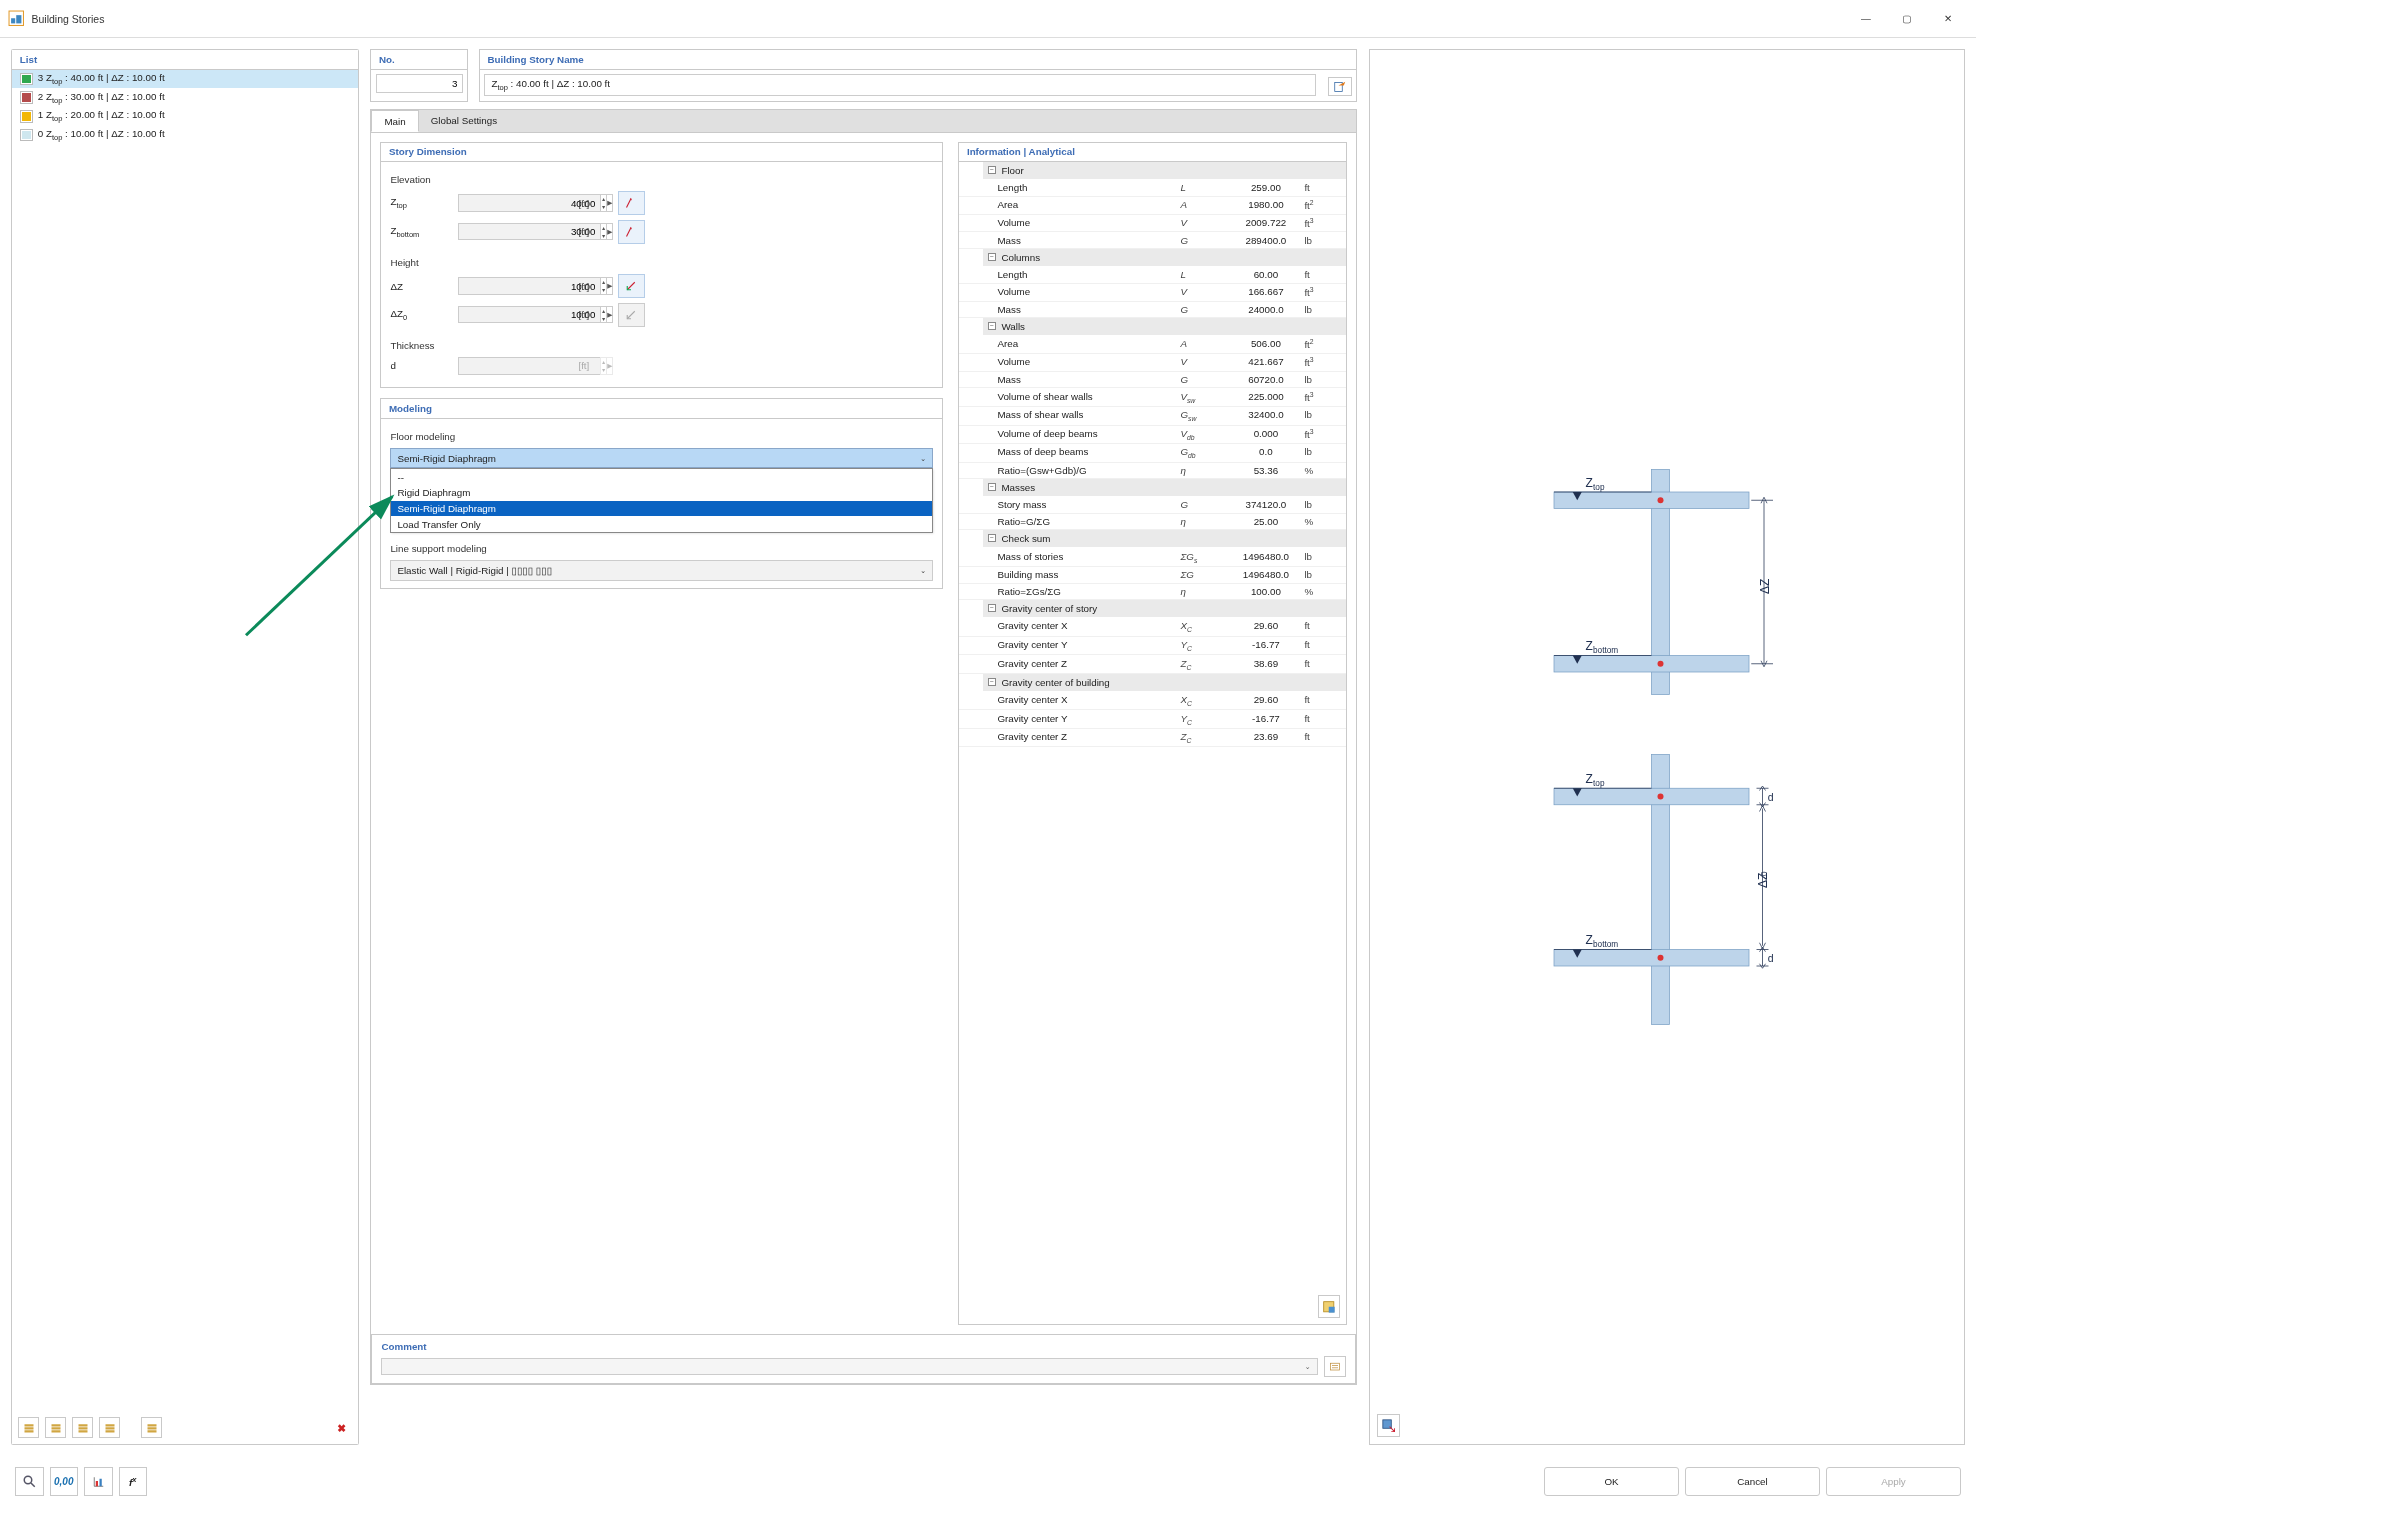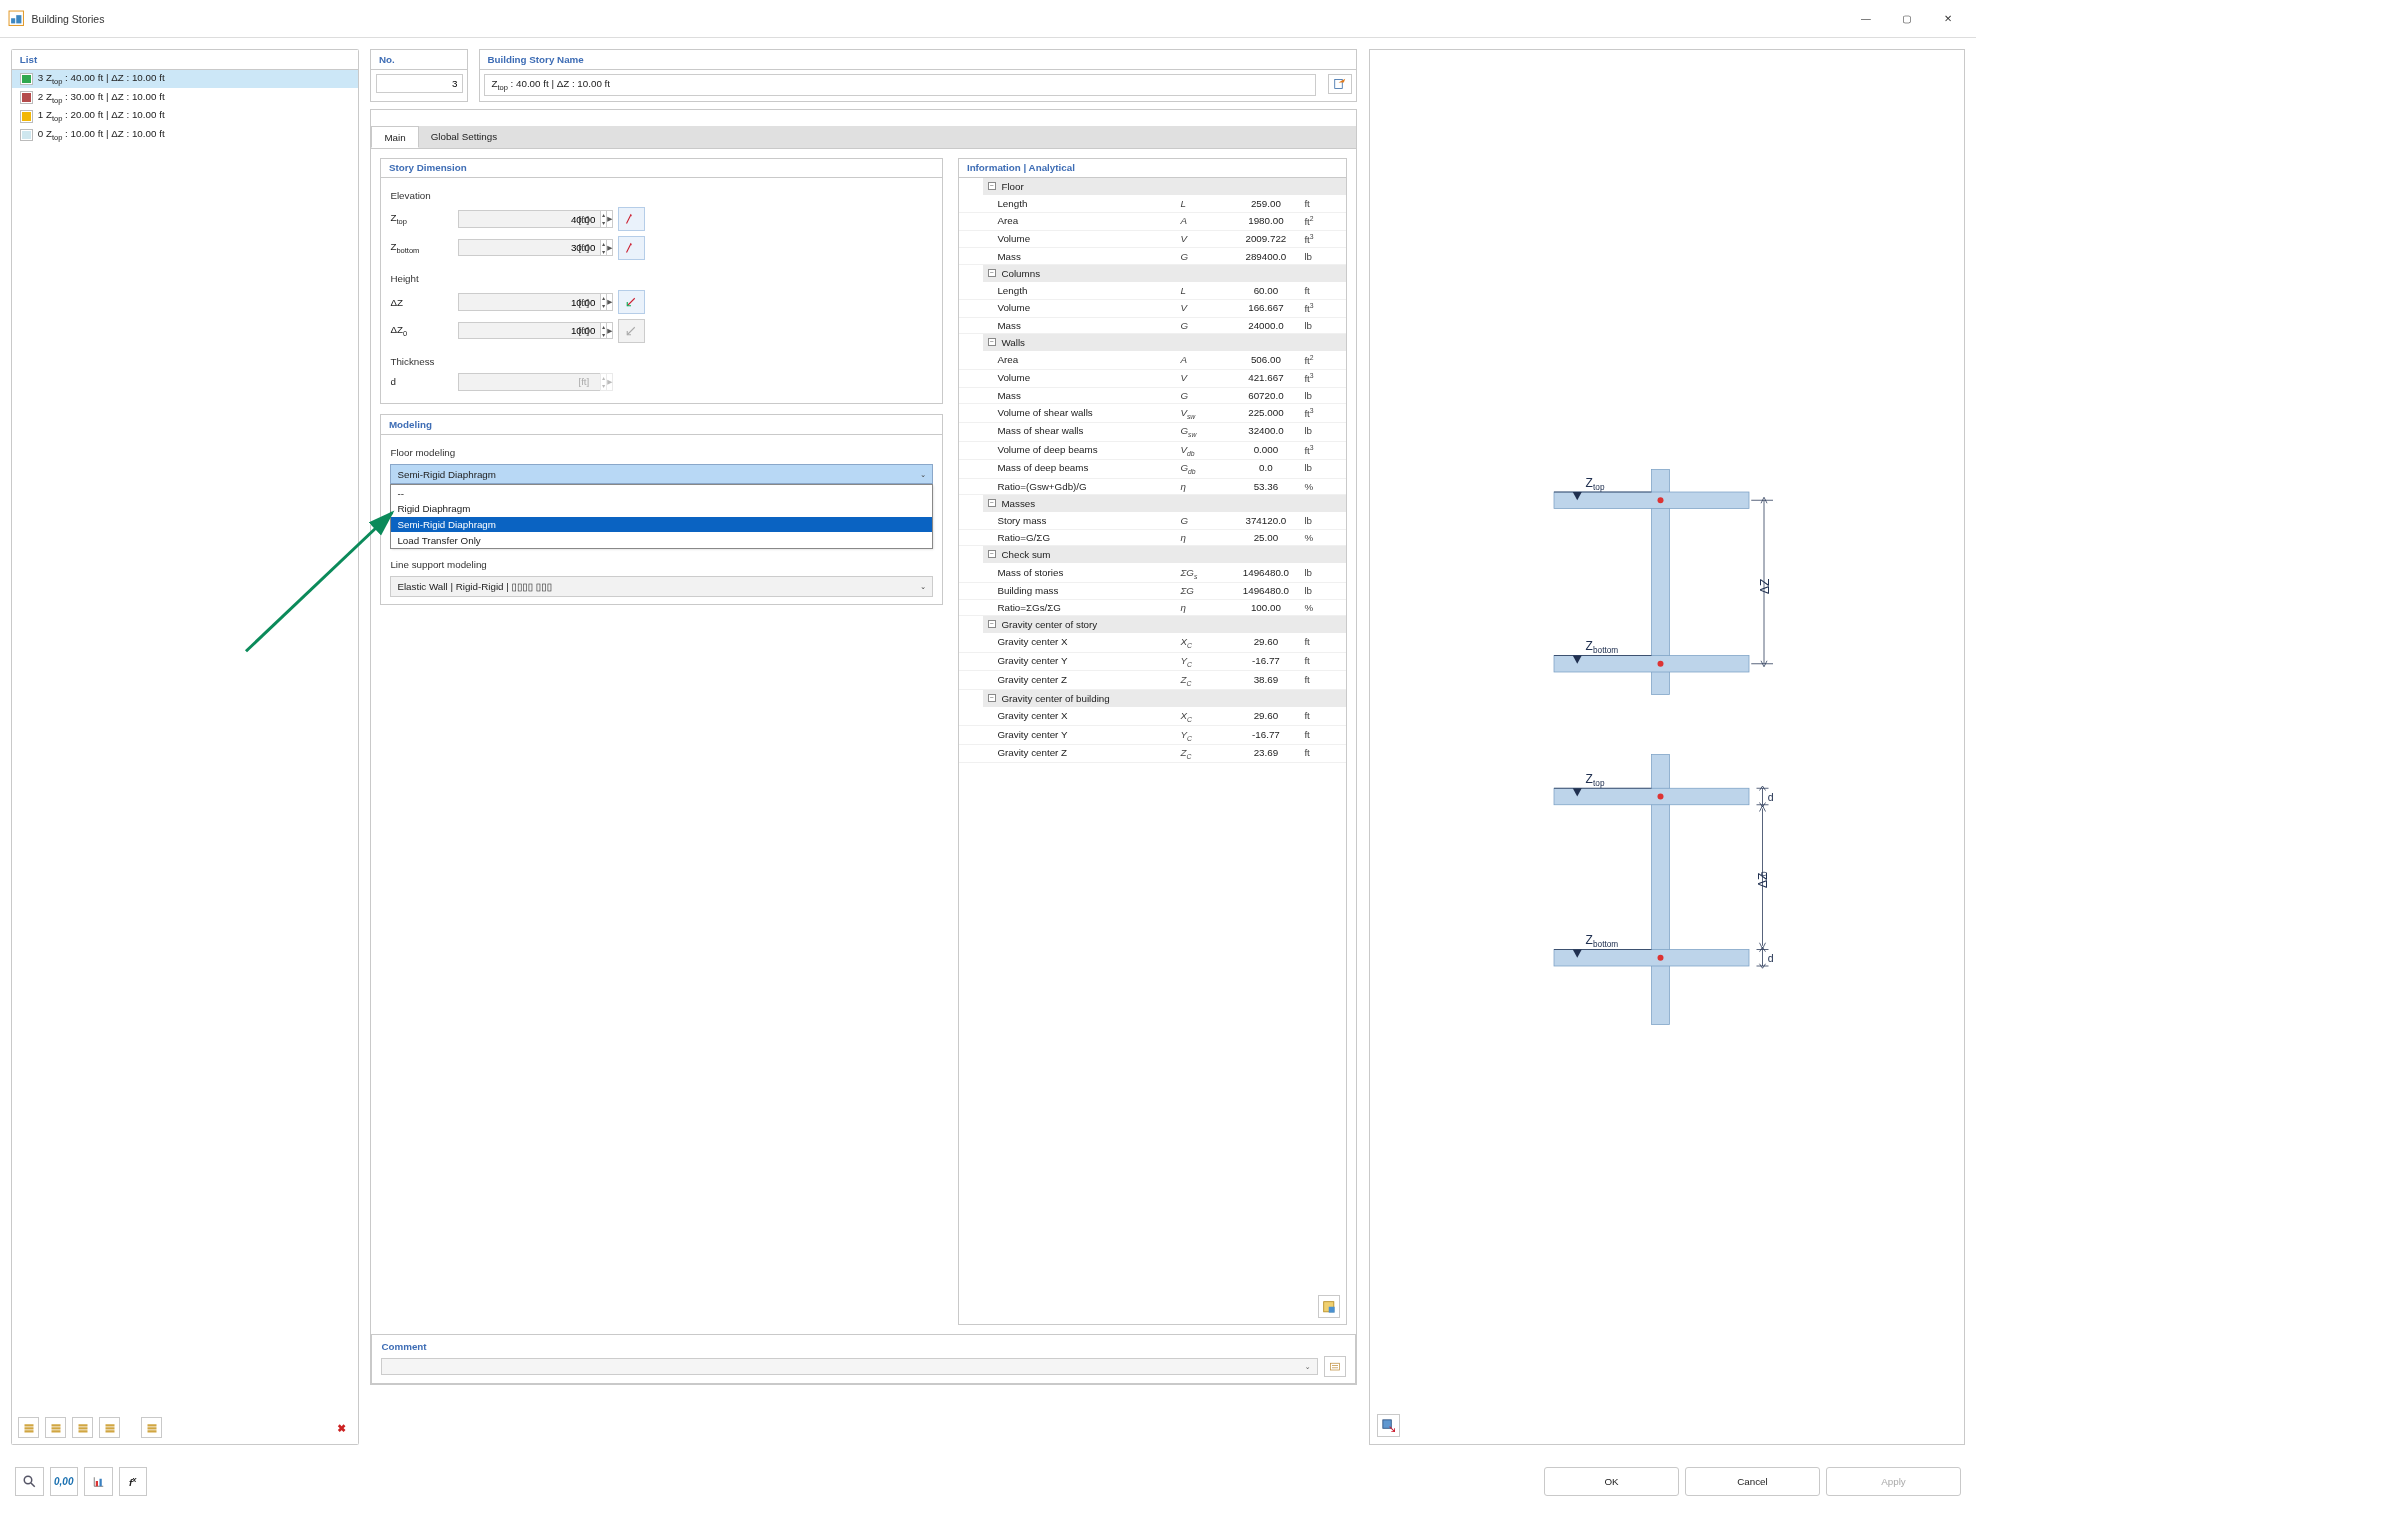--- a/index.html
+++ b/index.html
@@ -40,26 +40,26 @@
   .list-toolbar .spacer { flex:1; }
 
   .mid-panel { width:1193px; display:flex; flex-direction:column; gap:7.5px; }
   .mid-top { display:flex; gap:10.5px; }
   .no-box { width:98px; border:0.8px solid var(--border-color); }
   .no-box .hdr { color:var(--section-blue); font-weight:600; padding:3.8px 7.5px; border-bottom:0.8px solid var(--border-color); }
   .no-box .val { padding:4.5px; }
   .no-box .val input { width:100%; text-align:right; border:0.8px solid #ccc; padding:3px 4.5px; font-family:var(--font); font-size:9.8px; }
   .name-box { flex:1; border:0.8px solid var(--border-color); }
   .name-box .hdr { color:var(--section-blue); font-weight:600; padding:3.8px 7.5px; border-bottom:0.8px solid var(--border-color); }
-  .name-box .row { display:flex; align-items:flex-start; padding:4.5px; gap:12px; }
+  .name-box .row { display:flex; align-items:flex-end; padding:4.5px; gap:12px; }
   .name-box .row .field { flex:1; border:0.8px solid #ccc; padding:3px 6px; font-size:9.8px; }
   .name-box .row .editbtn { width:24px; height:19.5px; border:0.8px solid var(--border-color); display:flex; align-items:center; justify-content:center; cursor:pointer; color:#2a60a0; }
 
   .tabs-panel { border:0.8px solid var(--border-color); height:1276px; display:flex; flex-direction:column; }
-  .tabstrip { background:var(--header-grey); display:flex; border-bottom:0.8px solid var(--border-color);margin-top:16px; }
+  .tabstrip { background:var(--header-grey); display:flex; border-bottom:0.8px solid var(--border-color); }
   .tabstrip .tab { padding:4.5px 12px; font-size:9.8px; cursor:pointer; border-right:0.8px solid transparent; }
   .tabstrip .tab.active { background:#fff; border:0.8px solid var(--border-color); border-bottom:0.8px solid #fff; margin-bottom:-0.8px; }
   .tab-body { flex:1; display:flex; gap:15px; padding:9px; position:relative; }
 
   .left-col { width:563px; display:flex; flex-direction:column; gap:10.5px; }
   .group { border:0.8px solid var(--border-color); }
   .group .ghdr { color:var(--section-blue); font-weight:600; padding:3.8px 7.5px; border-bottom:0.8px solid var(--border-color); }
   .group .gbody { padding:7.5px 9px; }
   .subhdr { color:#333; margin:4.5px 0 6px 0; }
 

